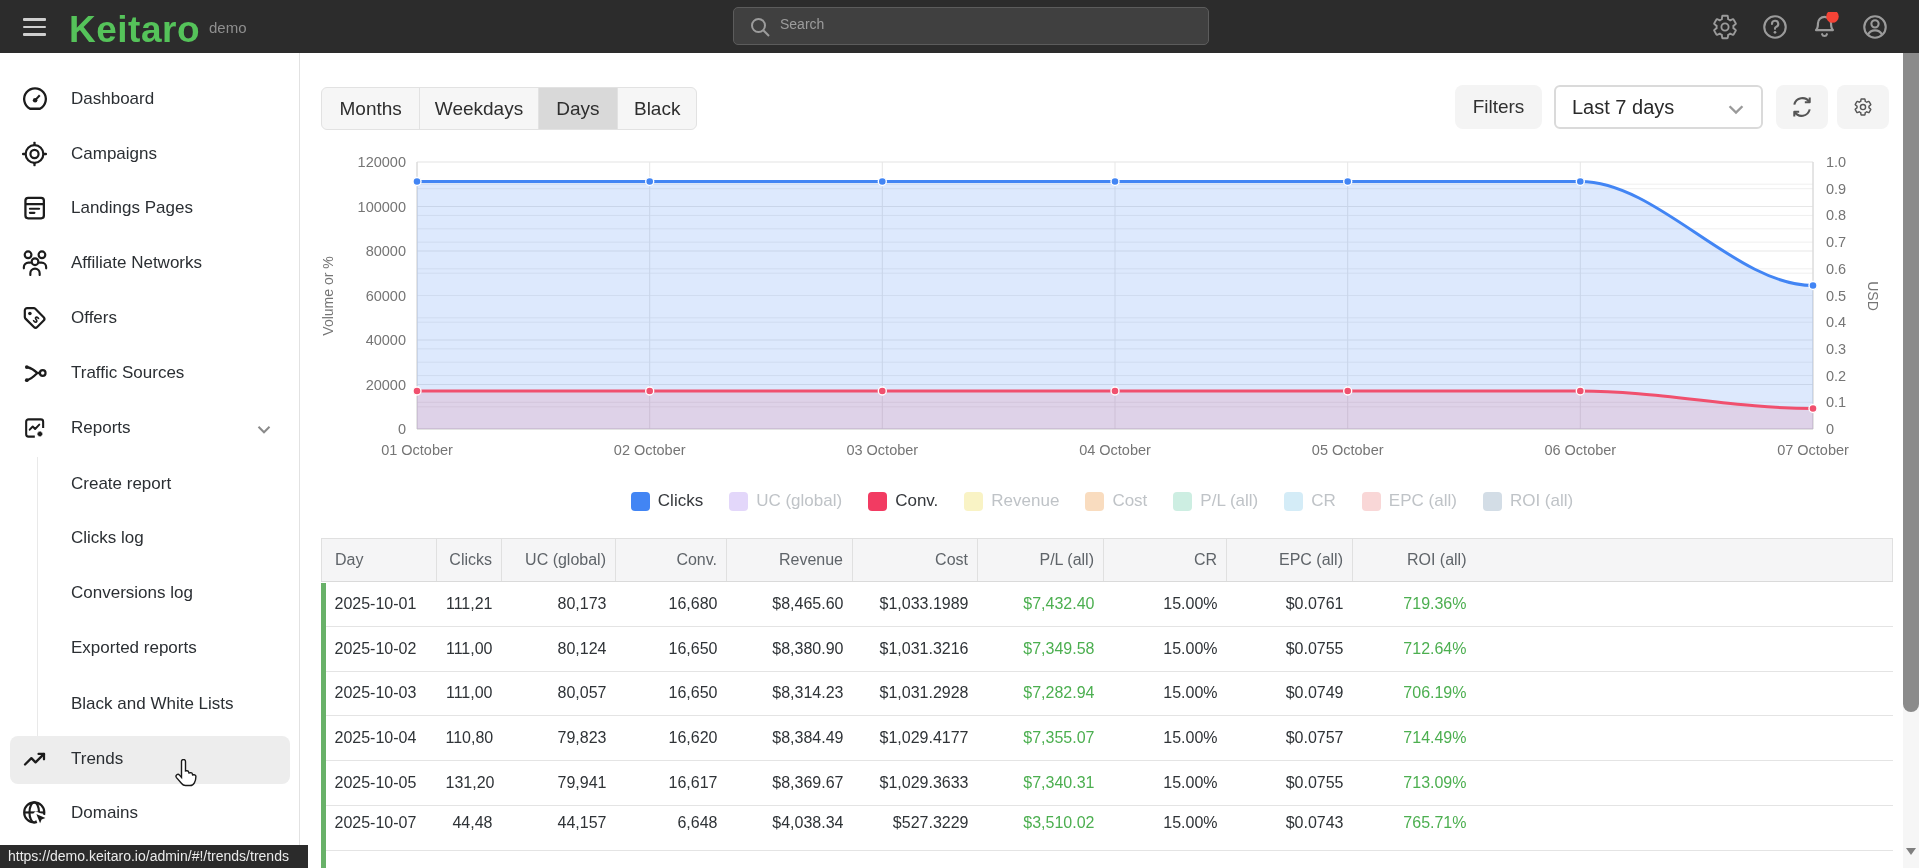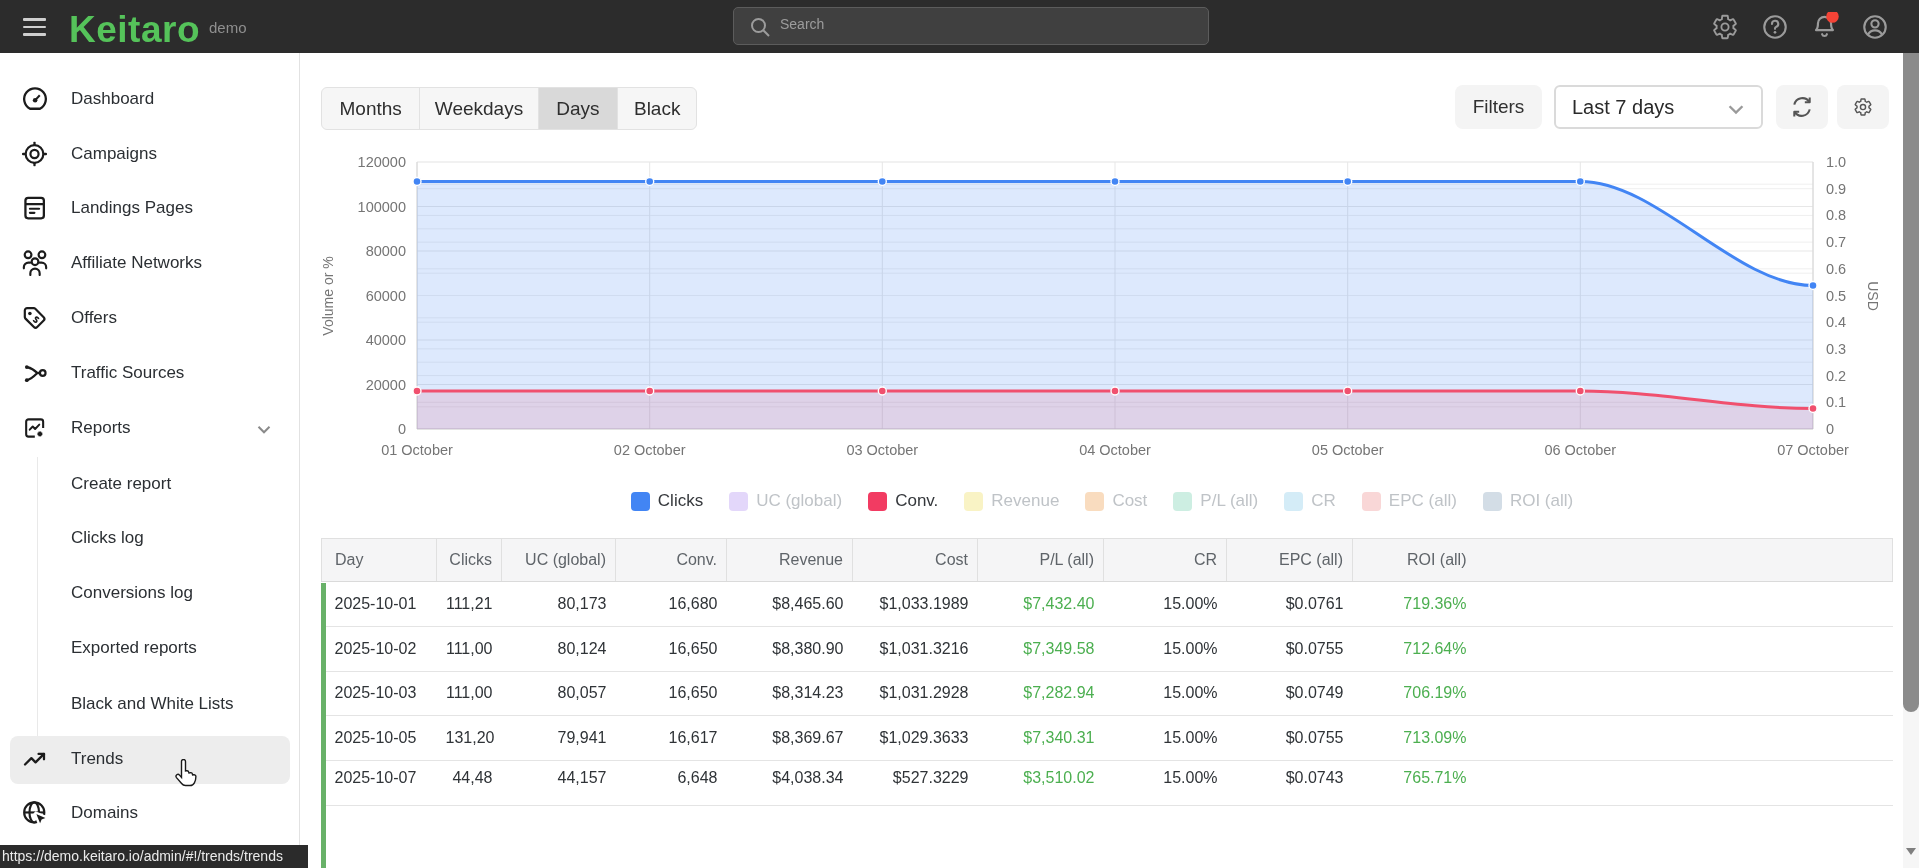--- a/index.html
+++ b/index.html
@@ -52,21 +52,21 @@
 table.data th:last-child { border-left:none; }
 table.data th { background:#f5f5f6; color:#5f6469; font-weight:normal; height:43px; border:1px solid #e0e0e0; border-bottom:1px solid #dadada; padding:0 9px; text-align:right; white-space:nowrap; overflow:hidden; }
 table.data th.l { text-align:left; padding-left:13px; }
 table.data td { height:44.8px; border-bottom:1px solid #e4e4e4; padding:0 9px; text-align:right; color:#2f3337; white-space:nowrap; overflow:hidden; }
 table.data td.l { text-align:left; padding-left:13px; }
 table.data td.g { color:#4caf50; }
 table.data tbody tr:last-child td { padding-bottom:10px; }
 #greenbar { position:absolute; left:0; top:45px; width:5px; height:800px; background:#68b168; }
 
 
-#urltip { position:absolute; left:0; top:845px; width:308px; height:23px; background:#2b2b2b; color:#ebebeb; font-size:14px; line-height:23px; padding-left:2px; }
+#urltip { position:absolute; left:0; top:845px; width:308px; height:23px; background:#2b2b2b; color:#ebebeb; font-size:14px; line-height:23px; padding-left:8px; }
 #scrollbar { position:absolute; left:1903px; top:53px; width:16px; height:815px; background:#f6f6f6; }
 #scrollthumb { position:absolute; left:1903px; top:53px; width:16px; height:659px; background:#8b8b8b; border-radius:0 0 8px 8px; }
 #scrollarrow { position:absolute; left:1906px; top:848px; width:0; height:0; border-left:5px solid transparent; border-right:5px solid transparent; border-top:7px solid #7f7f7f; }
 </style>
 </head>
 <body>
 <div id="page">
 
 <div id="topbar">
   <div id="burger">
@@ -431,20 +431,33 @@
               <td>16,650</td>
               <td>$8,314.23</td>
               <td>$1,031.2928</td>
               <td class="g">$7,282.94</td>
               <td>15.00%</td>
               <td>$0.0749</td>
               <td class="g">706.19%</td>
               <td></td>
             </tr>
       <tr>
+              <td class="l">2025-10-04</td>
+              <td>110,80</td>
+              <td>79,823</td>
+              <td>16,620</td>
+              <td>$8,384.49</td>
+              <td>$1,029.4177</td>
+              <td class="g">$7,355.07</td>
+              <td>15.00%</td>
+              <td>$0.0757</td>
+              <td class="g">714.49%</td>
+              <td></td>
+            </tr>
+      <tr>
               <td class="l">2025-10-05</td>
               <td>131,20</td>
               <td>79,941</td>
               <td>16,617</td>
               <td>$8,369.67</td>
               <td>$1,029.3633</td>
               <td class="g">$7,340.31</td>
               <td>15.00%</td>
               <td>$0.0755</td>
               <td class="g">713.09%</td>

